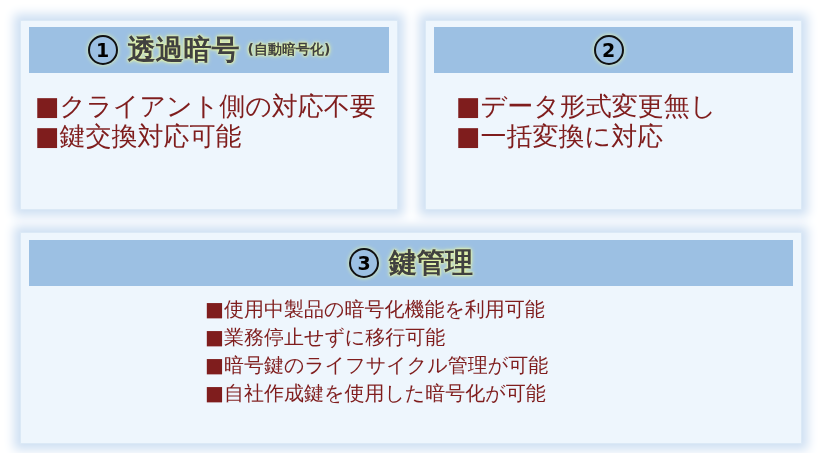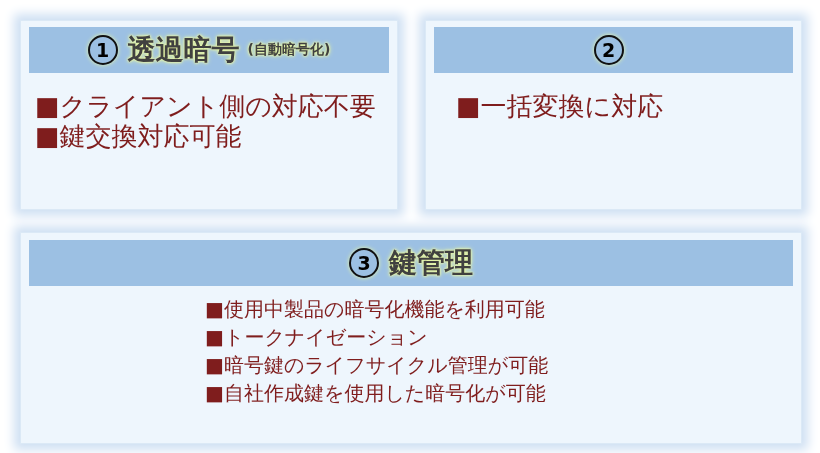--- a/index.html
+++ b/index.html
@@ -34,28 +34,29 @@
     <li>クライアント側の対応不要</li>
     <li>鍵交換対応可能</li>
   </ul>
 </div>
 
 <div class="card" id="c2" style="left:425px;top:20px;width:375px;height:188px;">
   <div class="card-header" style="top:6px;height:46px;">
     <span class="num">2</span>
   </div>
   <ul class="items" style="left:30px;top:70px;">
+    <li>データ形式変更無し</li>
     <li>一括変換に対応</li>
   </ul>
 </div>
 
 <div class="card" id="c3" style="left:20px;top:232px;width:780px;height:210px;">
   <div class="card-header" style="top:7px;height:46px;">
     <span class="num">3</span>
     <span class="title title-main">鍵管理</span>
   </div>
   <ul class="items" style="left:184px;top:62px;">
     <li>使用中製品の暗号化機能を利用可能</li>
-    <li>トークナイゼーション</li>
+    <li>業務停止せずに移行可能</li>
     <li>暗号鍵のライフサイクル管理が可能</li>
     <li>自社作成鍵を使用した暗号化が可能</li>
   </ul>
 </div>
 
 </body></html>

